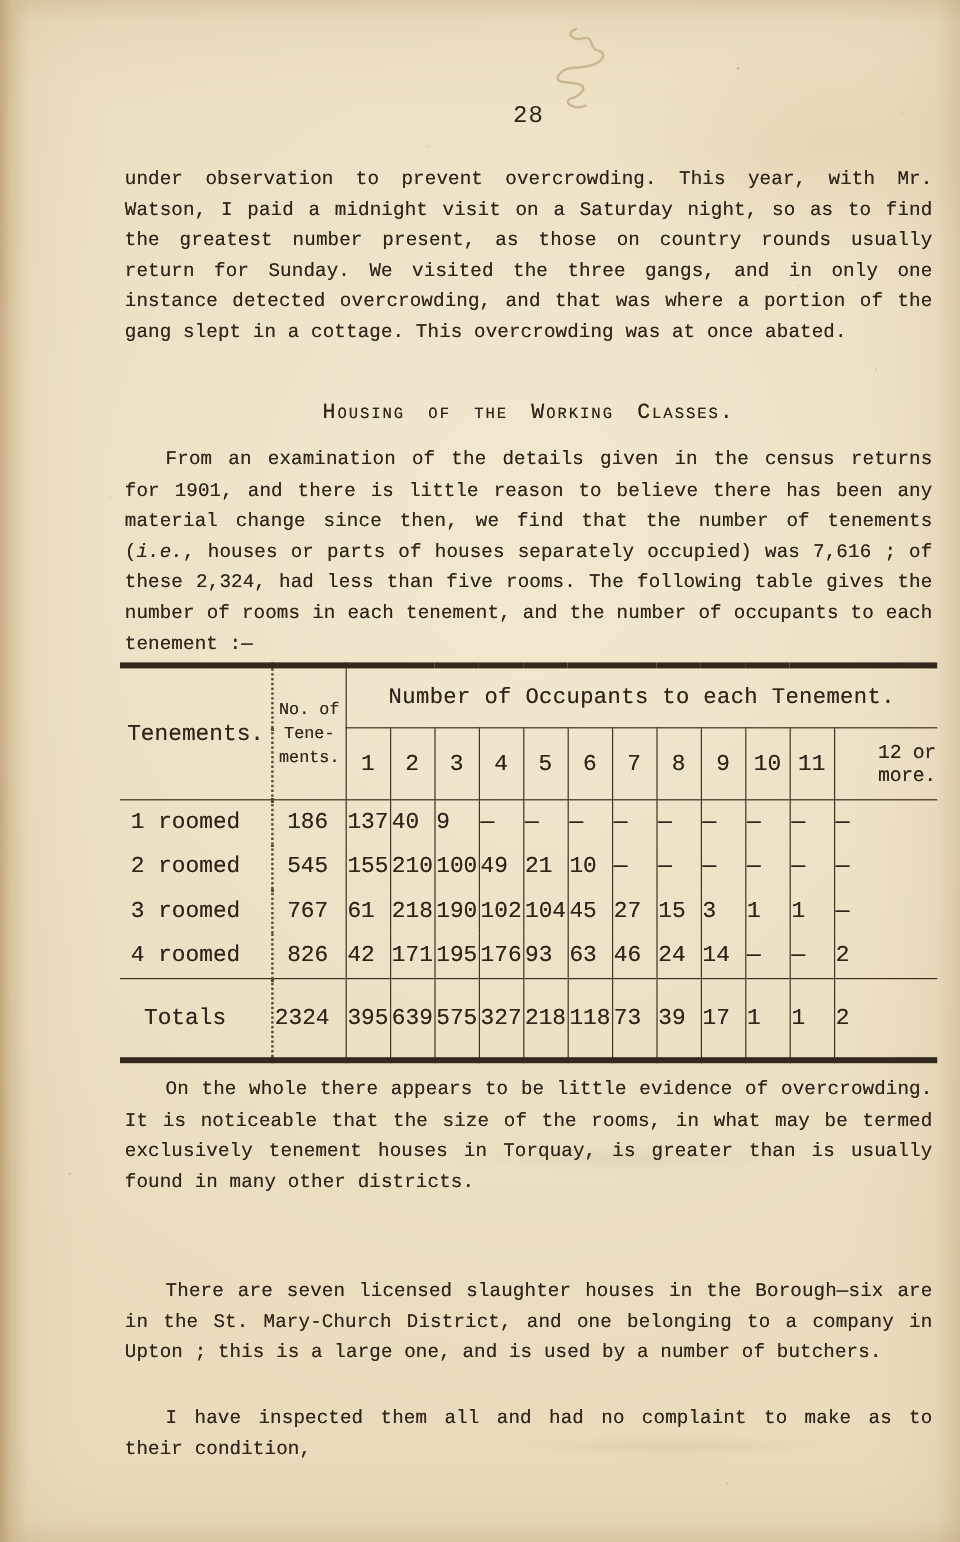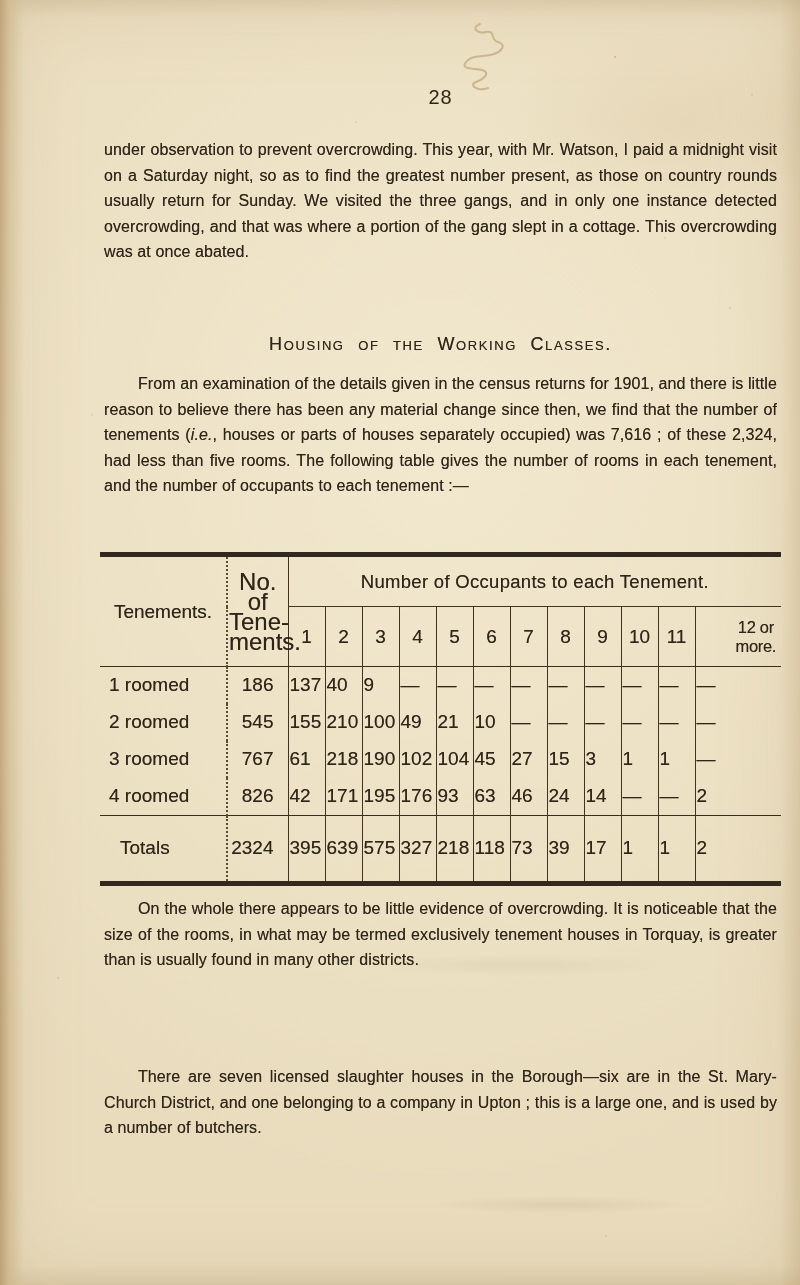--- a/index.html
+++ b/index.html
@@ -1,21 +1,21 @@
 <!DOCTYPE html>
 <html><head>
 <meta charset="utf-8">
 <style>
   html,body { margin:0; padding:0; background:#6b5e49; }
   .page {
     position:relative;
     width:800px; height:1285px;
     margin:0;
     overflow:hidden;
-    font-family:Liberation Sans, sans-serif;
+    font-family:Liberation Mono, monospace;
     color:#2e2519;
     background:
       radial-gradient(ellipse 130% 90% at 55% 35%, rgba(255,250,232,0.40), rgba(255,250,232,0) 65%),
       linear-gradient(90deg, #c2a77c 0px, #d9c59e 9px, rgba(220,201,164,0) 24px),
       linear-gradient(270deg, rgba(186,158,114,0.30) 0px, rgba(186,158,114,0) 20px),
       linear-gradient(180deg, rgba(186,158,114,0.25) 0px, rgba(186,158,114,0) 18px),
       linear-gradient(0deg, rgba(186,158,114,0.22) 0px, rgba(186,158,114,0) 20px),
       #e9dcbd;
     box-shadow: inset 0 0 80px rgba(170,140,95,0.25);
   }
@@ -76,21 +76,21 @@
     font-size:19px; color:#2e2519;
     text-shadow: 0 0 0.4px rgba(46,37,25,0.6);
   }
   table.tenements th { font-weight:normal; }
   .row-span   { height:52px; }
   .row-digits { height:60px; }
   .row-data   { height:36px; }
   .row-totals { height:66px; }
 
   .c-label   { text-align:center; border-right:2px dotted #5a4a33; }
-  .c-noof    { text-align:center; border-right:1.7px solid #41331f; font-size:24px; line-height:20px; }
+  .c-noof    { text-align:center; border-right:1.7px solid #41331f; font-size:14px; line-height:20px; }
   .c-noof span { display:block; }
   .c-span    { text-align:center; border-bottom:1.7px solid #41331f; font-size:18.5px; letter-spacing:0.3px; }
   .hb        { border-bottom:1.9px solid #3a2d1d; }
   th.digit   { text-align:center; border-right:1.7px solid #41331f; font-size:19px; }
   th.digit.last { border-right:none; font-size:16.5px; letter-spacing:-0.3px;padding-left:36px; }
   td.rowlabel { text-align:left; padding-left:9px; border-right:2px dotted #5a4a33; }
   td.totcol   { text-align:right; padding-right:14px; border-right:1.7px solid #41331f; }
   td.num      { text-align:left; padding-right:8px; border-right:1.7px solid #41331f; }
   td.num.last { border-right:none; padding-right:18px; }
   tr.row-totals td { border-top:1.9px solid #3a2d1d; }
@@ -242,14 +242,15 @@
         </tr>
       </tbody>
     </table>
   </div>
 
   <p class="body para3 indent">On the whole there appears to be little evidence of overcrowding. It is noticeable that the size of the rooms, in what may be termed exclusively tenement houses in Torquay, is greater than is usually found in many other districts.</p>
 
 
   <p class="body para4 indent">There are seven licensed slaughter houses in the Borough—six are in the St. Mary-Church District, and one belonging to a company in Upton ; this is a large one, and is used by a number of butchers.</p>
 
+  <p class="body para5 indent">I have inspected them all and had no complaint to make as to their condition,</p>
 
 </div>
 
 </body></html>

